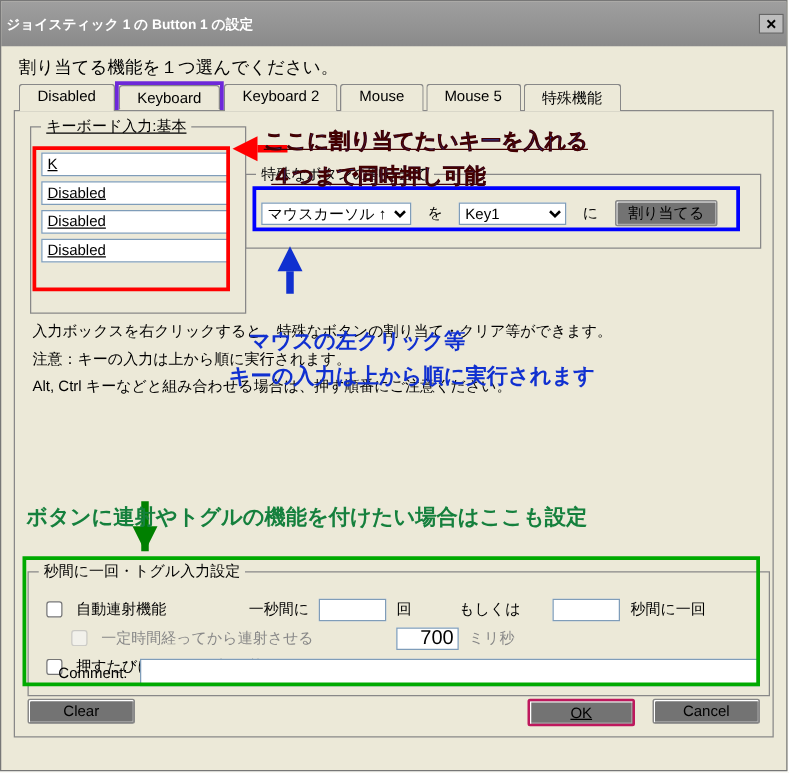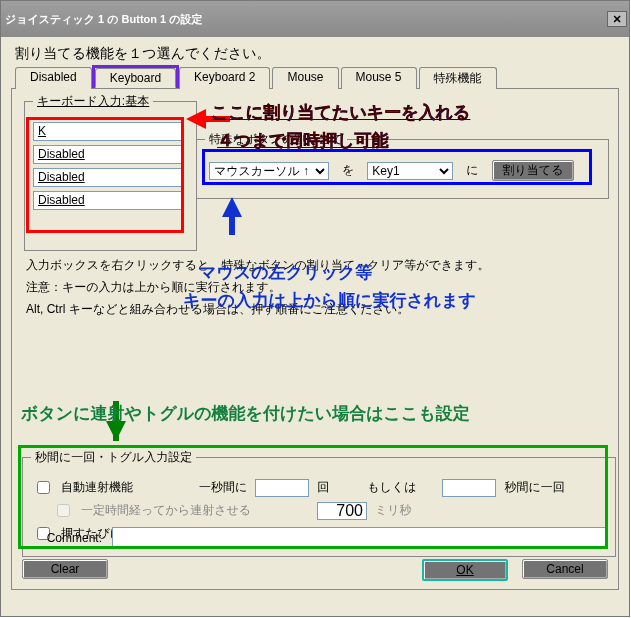--- a/index.html
+++ b/index.html
@@ -138,21 +138,21 @@
   }
   .btn {
     background:#737373;
     border:1px solid #888;
     border-radius:2px;
     box-shadow: inset 1px 1px #fff, inset -1px -1px #aaa;
     padding:1px 10px;
     font-size:12px;
     cursor:pointer;
   }
-  .btn.default { border:2px solid #14b8a6;text-decoration:underline; }
+  .btn.default { border:2px solid #be185d;text-decoration:underline; }
 
   .explain {
     position:absolute;
     left:14px;
     top:165px;
     font-size:12px;
     line-height:22px;
     width:560px;
   }
 

